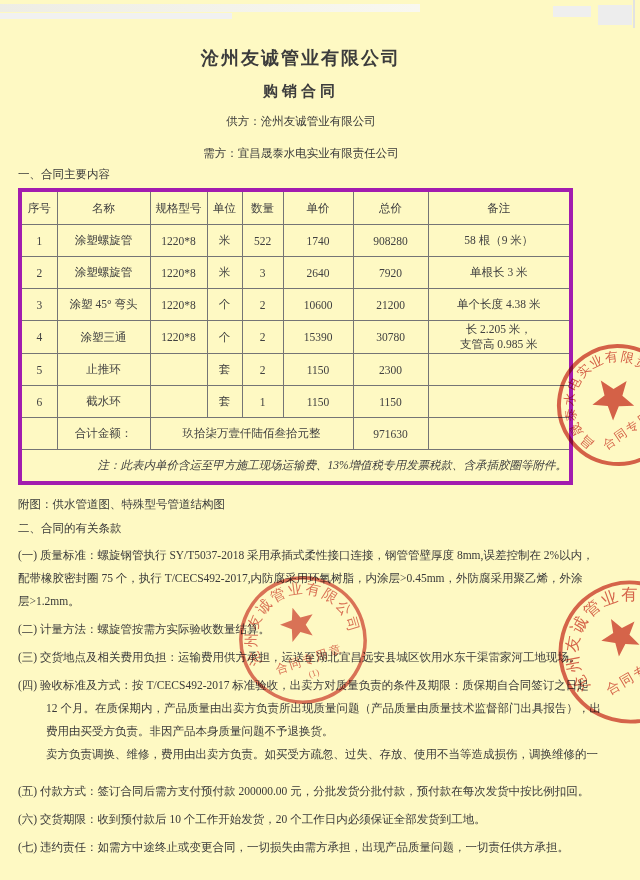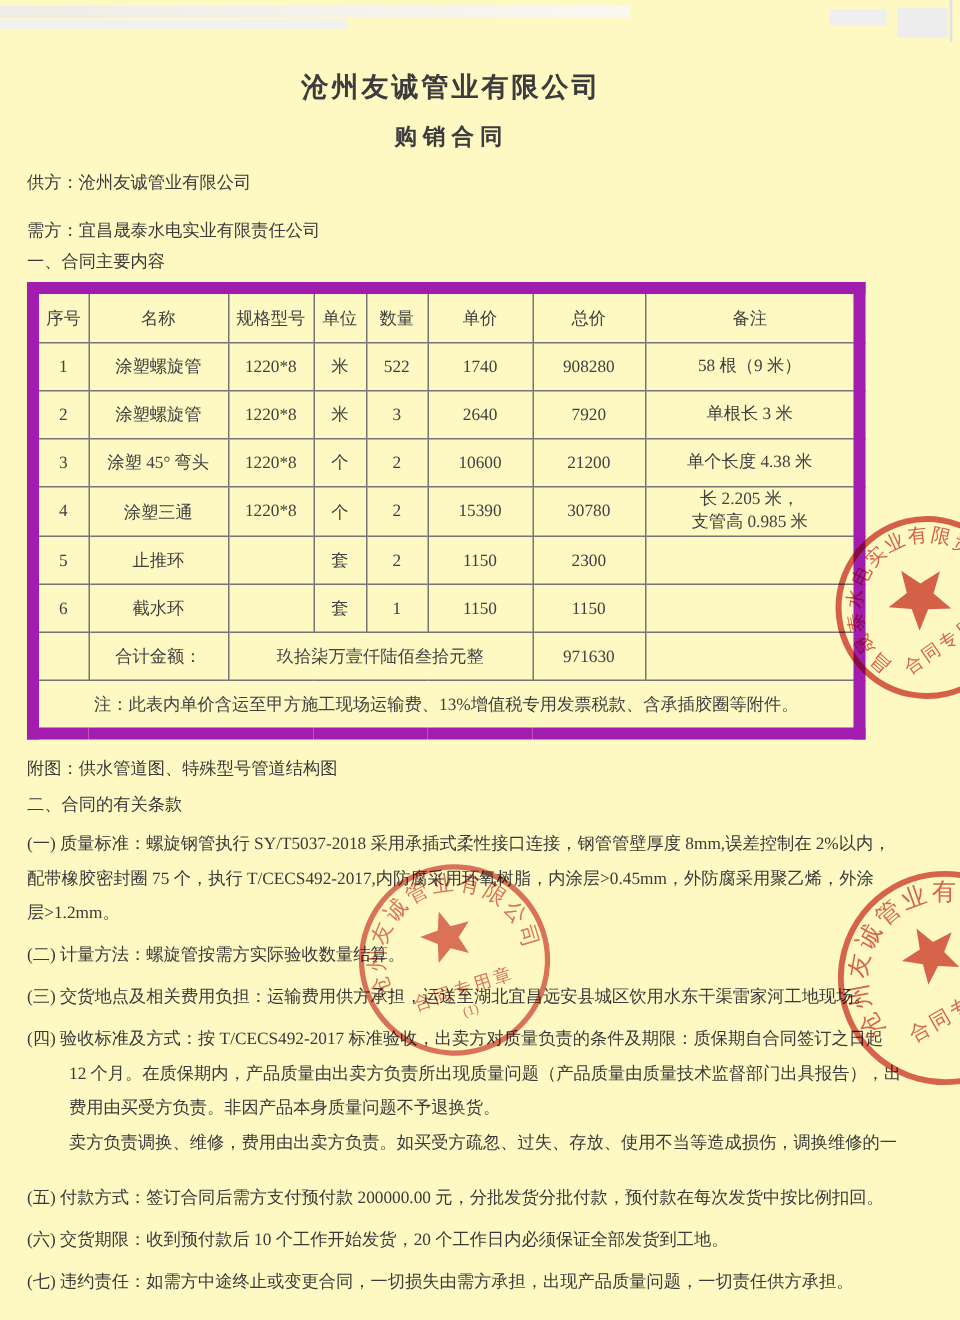--- a/index.html
+++ b/index.html
@@ -14,36 +14,36 @@
   .scan-band-2{position:absolute;top:13px;left:0;width:232px;height:6px;background:#f1f1f1;}
   .scan-mark-1{position:absolute;top:6px;left:553px;width:38px;height:11px;background:#efefef;}
   .scan-mark-2{position:absolute;top:5px;left:598px;width:34px;height:20px;background:#ededed;}
   .scan-line-right{position:absolute;top:0;left:633px;width:2px;height:28px;background:#e2e2e2;}
 
   .content{position:absolute;left:18px;top:40px;width:566px;}
   .title{text-align:center;font-size:18px;letter-spacing:2px;font-weight:600;margin-top:6px;color:#3c3c3c;}
   .subtitle{text-align:center;font-size:15px;letter-spacing:4px;font-weight:600;margin-top:12px;color:#3c3c3c;}
 
   .info{display:flex;margin-top:13px;font-size:11.5px;}
-  .info-left{flex:1;}
+  .info-left{flex:1;text-align:center;}
   .info-left .line{height:16px;}
   .info-left .line + .line{margin-top:16px;}
   .info-right{width:163px;line-height:21px;}
 
   .sec-heading{font-size:11.5px;margin-top:5px;}
 
   table.items{
     margin-top:6px;border-collapse:collapse;table-layout:fixed;width:551px;
-    font-size:11.5px;text-align:center;color:#414141;border:8px solid #a21caf;
+    font-size:11.5px;text-align:center;color:#414141;border:4px solid #a21caf;
   }
   table.items th,table.items td{border:1px solid #757575;padding:1px 2px;font-weight:normal;}
   table.items th{height:30px;}
   table.items td{height:29px;}
   td.remark{white-space:pre-line;line-height:15px;}
-  td.note-cell{text-align:center;padding:7px 5px;height:auto;}
+  td.note-cell{text-align:right;padding:7px 5px;height:auto;font-style:italic;}
 
   .attach-line{font-size:11.5px;margin-top:12px;}
   .sec2-heading{font-size:11.5px;margin-top:9px;}
   .clauses{margin-top:8px;font-size:11.5px;}
   .clause-line{height:23px;line-height:23px;white-space:nowrap;}
   .clause-line.indent{padding-left:28px;}
   .clause-line.gap{margin-top:5px;}
   .clause-line.gap-lg{margin-top:14px;}
 
   

